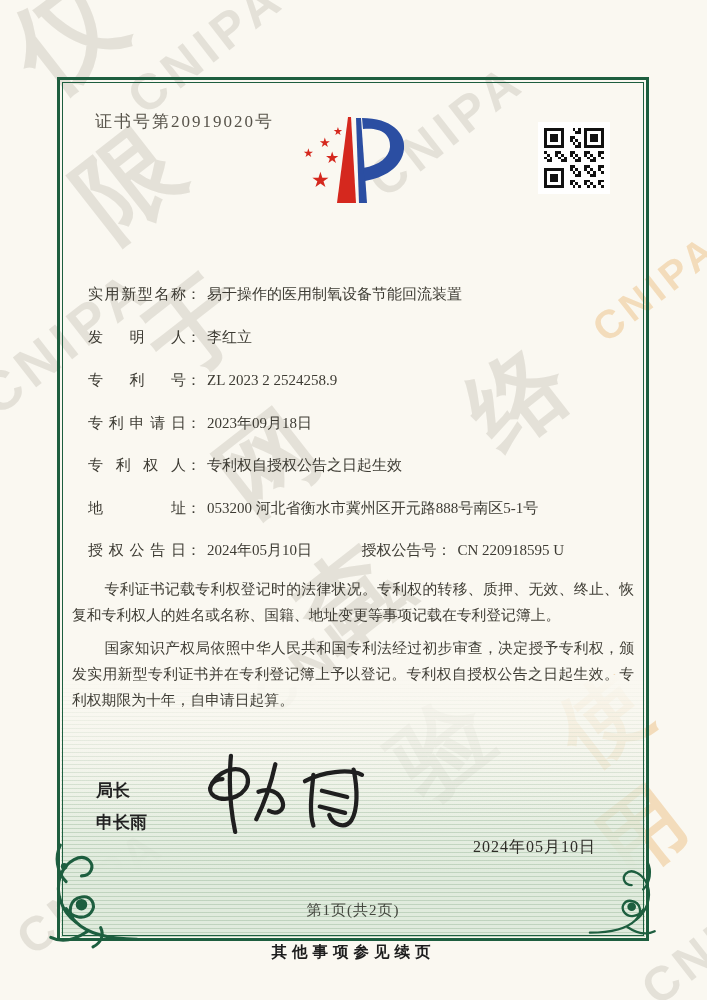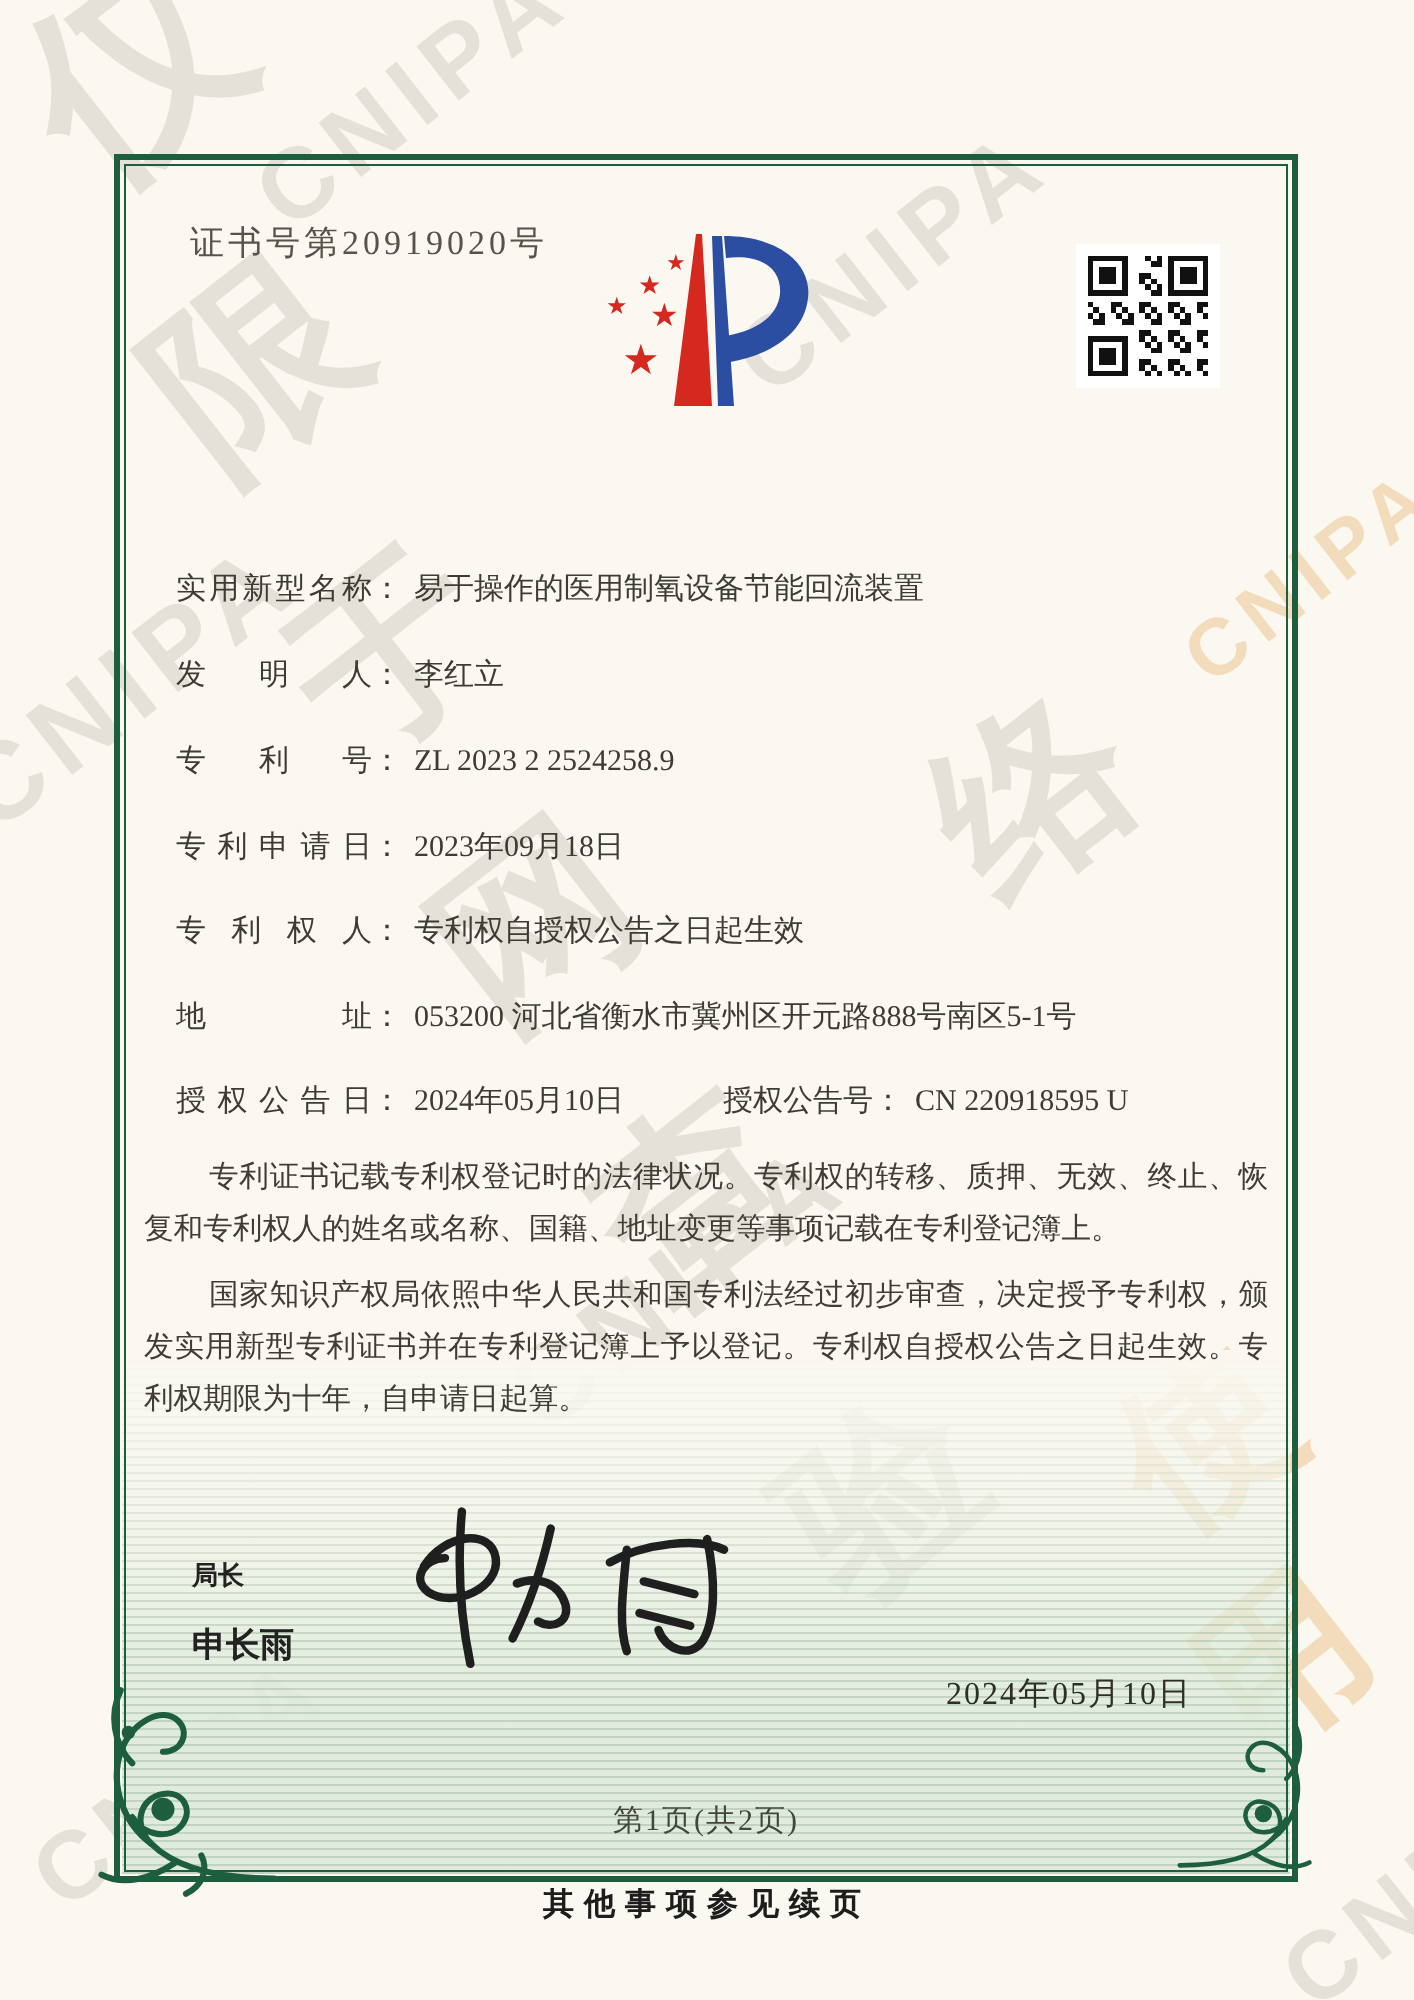--- a/index.html
+++ b/index.html
@@ -38,21 +38,21 @@
   .flabel{display:inline-block;width:98px;text-align:justify;text-align-last:justify;vertical-align:bottom;}
   .fcolon{display:inline-block;margin-right:6px;}
   .f1{top:208px;} .f2{top:251px;} .f3{top:294px;} .f4{top:337px;}
   .f5{top:379px;} .f6{top:422px;} .f7{top:464px;}
 
   .paras{position:absolute;left:15px;top:499px;width:562px;font-size:14.8px;line-height:26px;
          color:#3f3d35;text-align:justify;}
   .paras p{margin:0 0 7px 0;text-indent:2.2em;}
 
   .signer-title{position:absolute;left:39px;top:702px;font-family:"Liberation Sans","DejaVu Sans",sans-serif;
-                font-weight:700;font-size:13px;color:#222;}
+                font-weight:700;font-size:17px;color:#222;}
   .signer-name{position:absolute;left:39px;top:734px;font-family:"Liberation Sans","DejaVu Sans",sans-serif;
                font-weight:700;font-size:17px;color:#222;}
   .signature{position:absolute;left:138px;top:672px;width:185px;height:95px;}
   .issue-date{position:absolute;right:53px;top:760px;font-size:16px;color:#2e2d27;letter-spacing:1px;}
   .page-note{position:absolute;left:0;top:824px;width:100%;text-align:center;font-size:15px;color:#43463e;letter-spacing:1px;}
 
   .ornament{position:absolute;pointer-events:none;}
   .orn-left{left:-12px;bottom:-12px;width:96px;height:112px;}
   .orn-right{right:-10px;bottom:-14px;width:72px;height:108px;transform:scaleX(-1);}
 

